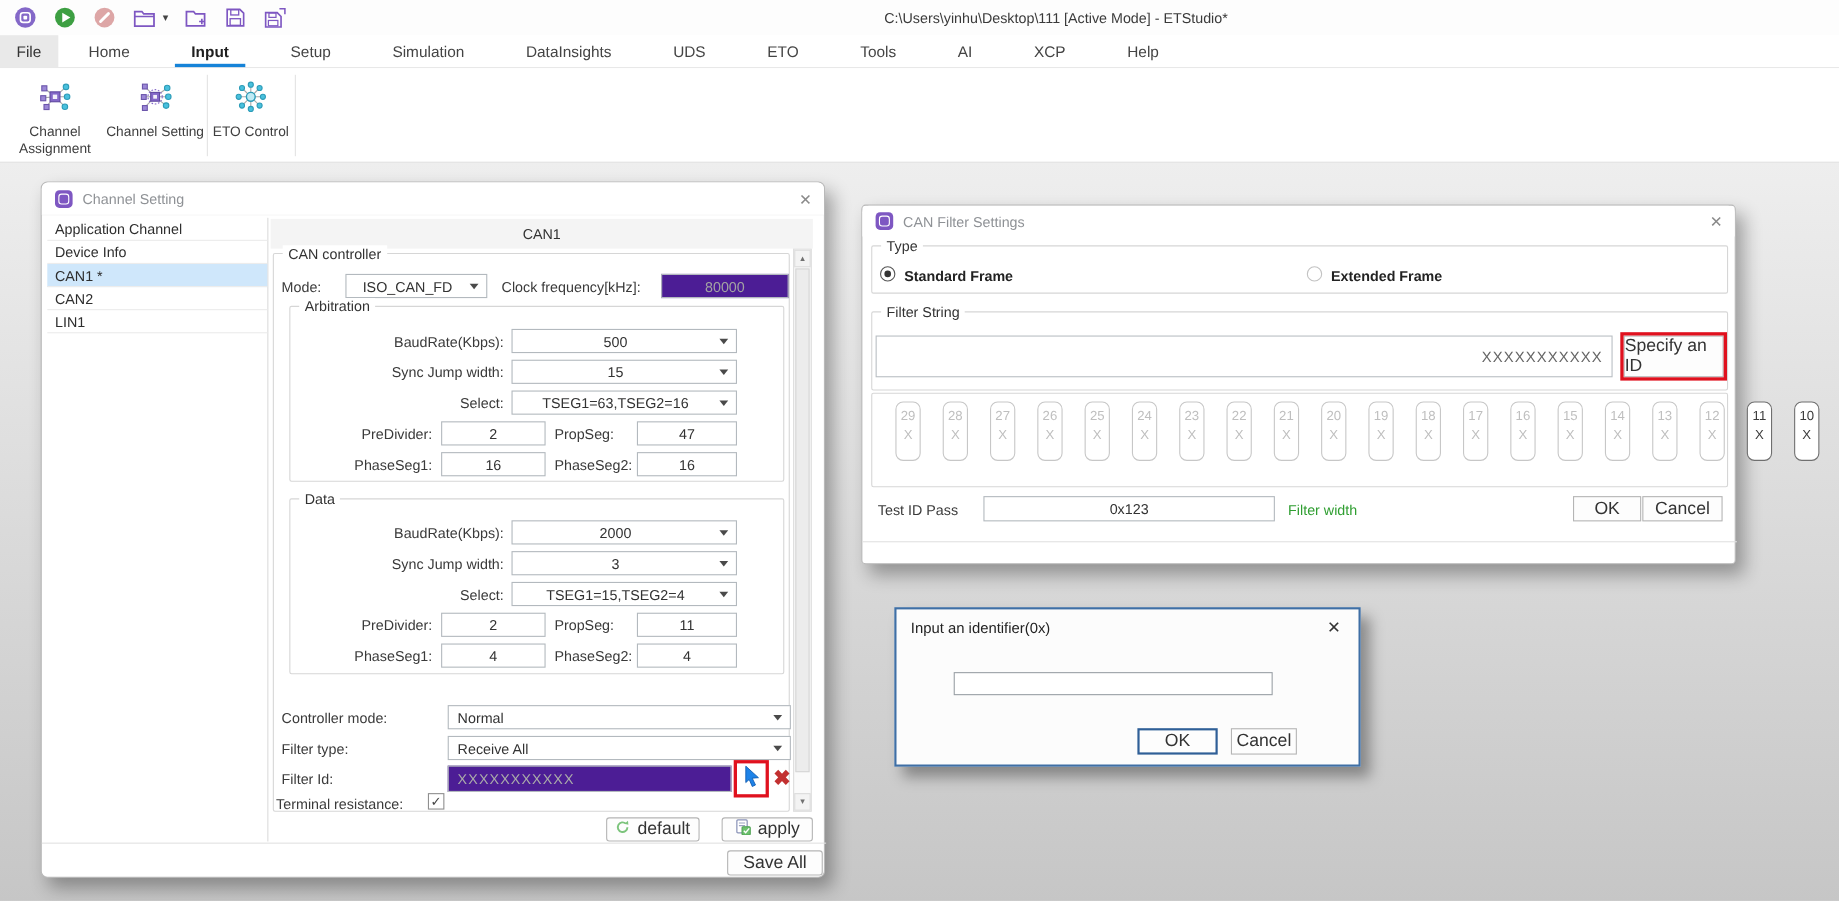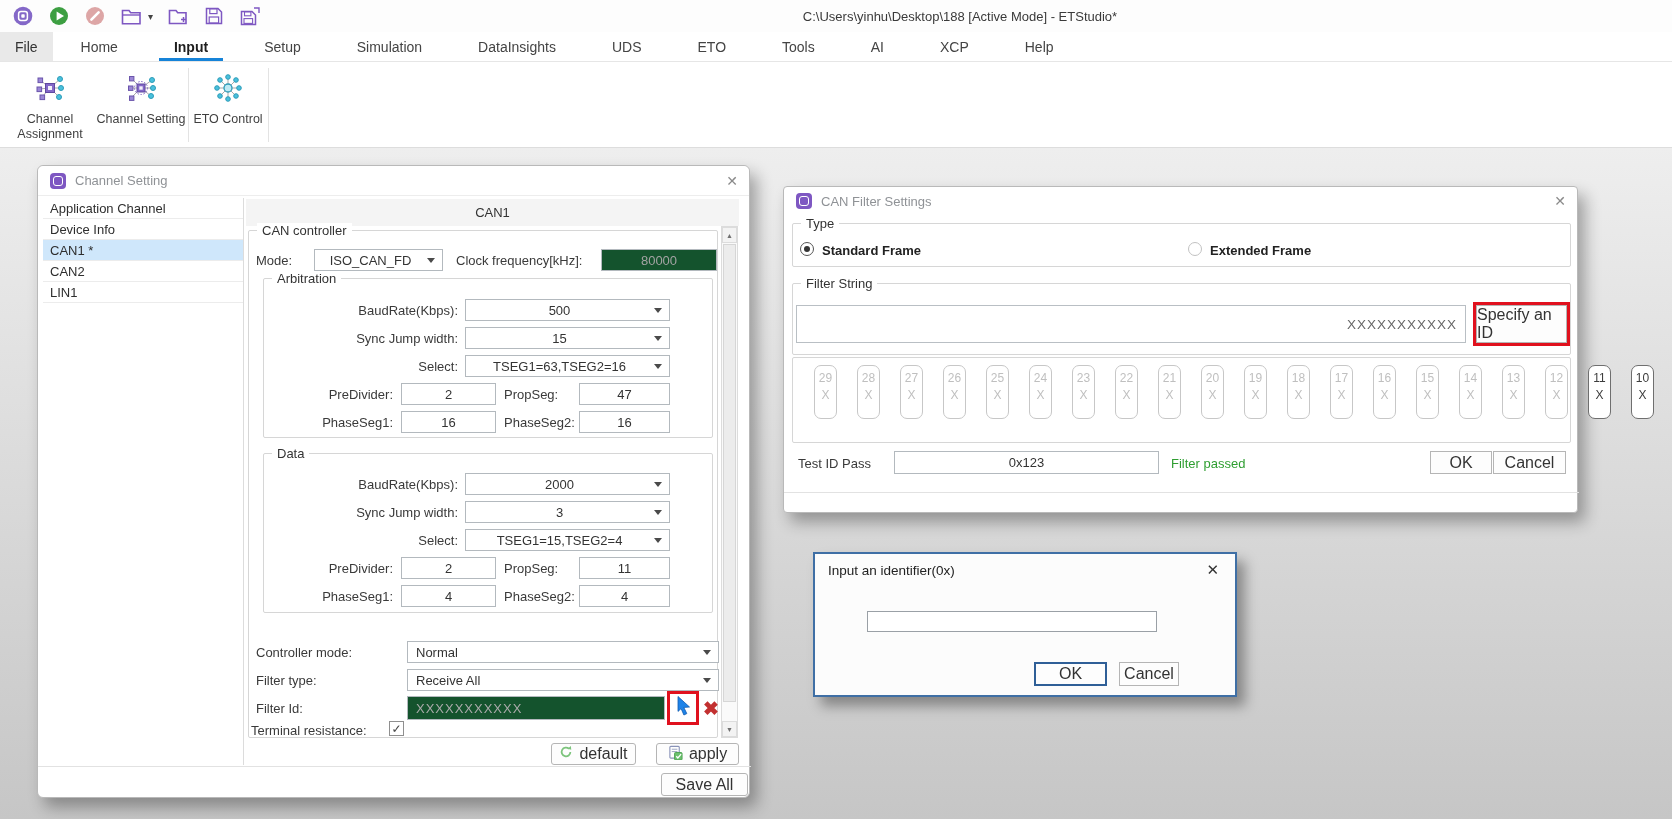--- a/index.html
+++ b/index.html
@@ -33,21 +33,21 @@
   .close{position:absolute;right:11px;top:0;height:30px;display:flex;align-items:center;color:#8a8a8a;font-size:14px;cursor:default}
   .lbl{position:absolute;font-size:13px;color:#3a3a3a;white-space:nowrap}
   .rlbl{text-align:right}
   .grp{position:absolute;border:1px solid #d6d6d6;border-radius:2px}
   .glab{position:absolute;top:-8px;left:8px;background:#fff;padding:0 5px;font-size:13px;color:#333;white-space:nowrap}
   .combo{position:absolute;background:#fff;border:1px solid #b3b9be;display:flex;align-items:center;font-size:13px;color:#333}
   .combo .val{flex:1;text-align:center;padding-right:16px}
   .combo.left .val{text-align:left;padding-left:8px}
   .combo::after{content:"";position:absolute;right:7px;top:50%;margin-top:-2px;border:4px solid transparent;border-top:5px solid #4a4a4a}
   input.ibox{position:absolute;border:1px solid #b3b9be;background:#fff;font-family:"Liberation Sans",sans-serif;font-size:13px;color:#333;text-align:center;padding:0 4px}
-  input.ibox:disabled{background:#14532d;color:#a3a3a3}
+  input.ibox:disabled{background:#4c1d95;color:#a3a3a3}
   input.ibox::placeholder{color:#aaa;letter-spacing:1px}
   input.ibox.left{text-align:left;padding-left:8px}
   .btn{position:absolute;background:#fdfdfd;border:1px solid #b5b5b5;border-radius:3px;display:flex;align-items:center;justify-content:center;gap:6px;font-size:16px;color:#333;cursor:default}
   .cb{position:absolute;width:15px;height:15px;border:1px solid #8f8f8f;background:#fff;display:flex;align-items:center;justify-content:center;font-size:12px;color:#444}
   .radio{position:absolute;width:14px;height:14px;border-radius:50%;border:1px solid #c2c2c2;background:#fff}
   .radio.on{border-color:#555}
   .radio.on::after{content:"";position:absolute;inset:3px;border-radius:50%;background:#343434}
   .sep{position:absolute;background:#e2e2e2;height:1px}
   .redbox{outline:3px solid #e0111e}
   
@@ -116,21 +116,21 @@
         </svg>
     </span>
     <span class="tb-ic">
       <svg width="20" height="19" viewBox="0 0 20 19">
           <path d="M14 1 h5 v5" fill="none" stroke="#7e57c2" stroke-width="1.4"></path>
           <path d="M1.5 4.5 h10.5 l3.5 3.5 v9.5 h-14 z" fill="none" stroke="#7e57c2" stroke-width="1.5"></path>
           <rect x="4.5" y="4.8" width="6.4" height="4" fill="none" stroke="#7e57c2" stroke-width="1.1"></rect>
           <rect x="4" y="11.6" width="8.6" height="4.8" fill="none" stroke="#7e57c2" stroke-width="1.1"></rect>
         </svg>
     </span>
-    <div class="win-title">C:\Users\yinhu\Desktop\188 [Active Mode] - ETStudio*</div>
+    <div class="win-title">C:\Users\yinhu\Desktop\111 [Active Mode] - ETStudio*</div>
   </div>
 
   <div class="menubar" id="menu-items">
       <div class="menu-item file">File</div>
       <div class="menu-item">Home</div>
       <div class="menu-item active">Input</div>
       <div class="menu-item">Setup</div>
       <div class="menu-item">Simulation</div>
       <div class="menu-item">DataInsights</div>
       <div class="menu-item">UDS</div>
@@ -487,21 +487,21 @@
           <span>X</span>
         </div>
         <div class="bit">
           <span>01</span>
           <span>X</span>
         </div>
       </div>
 
     <div class="lbl" style="left:14px;top:269px">Test ID Pass</div>
     <input class="ibox" style="left: 110px; top: 264px; width: 265px; height: 23px;" value="0x123">
-    <div class="pass" style="left:387px;top:269px">Filter passed</div>
+    <div class="pass" style="left:387px;top:269px">Filter width</div>
     <div class="btn" style="left:646px;top:264px;width:62px;height:23px;border-radius:0">
         <span>OK</span>
       </div>
     <div class="btn" style="left:709px;top:264px;width:73px;height:23px;border-radius:0">
         <span>Cancel</span>
       </div>
 
     <div class="sep" style="left:0;top:305px;width:795px"></div>
   </div>
 

